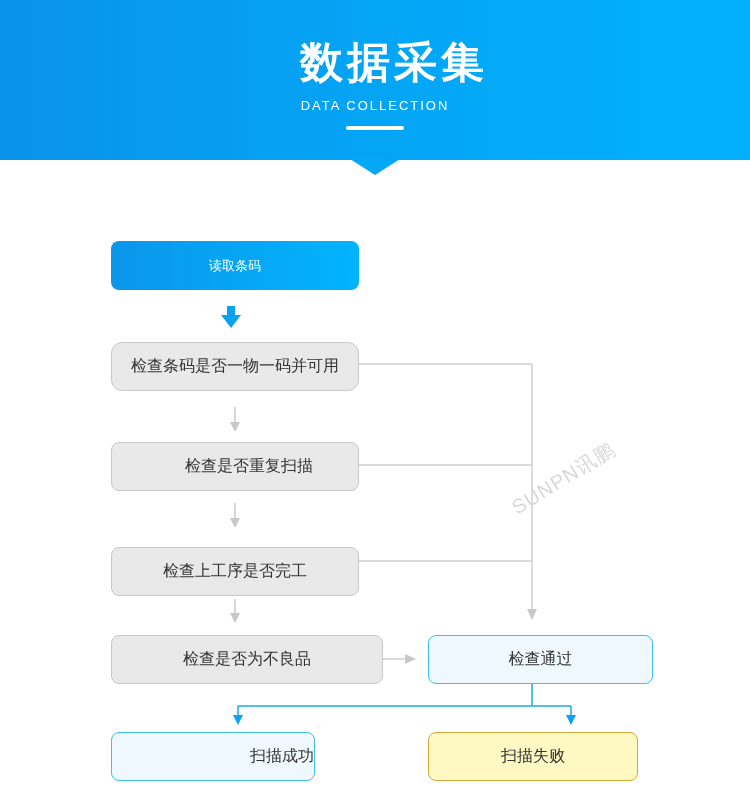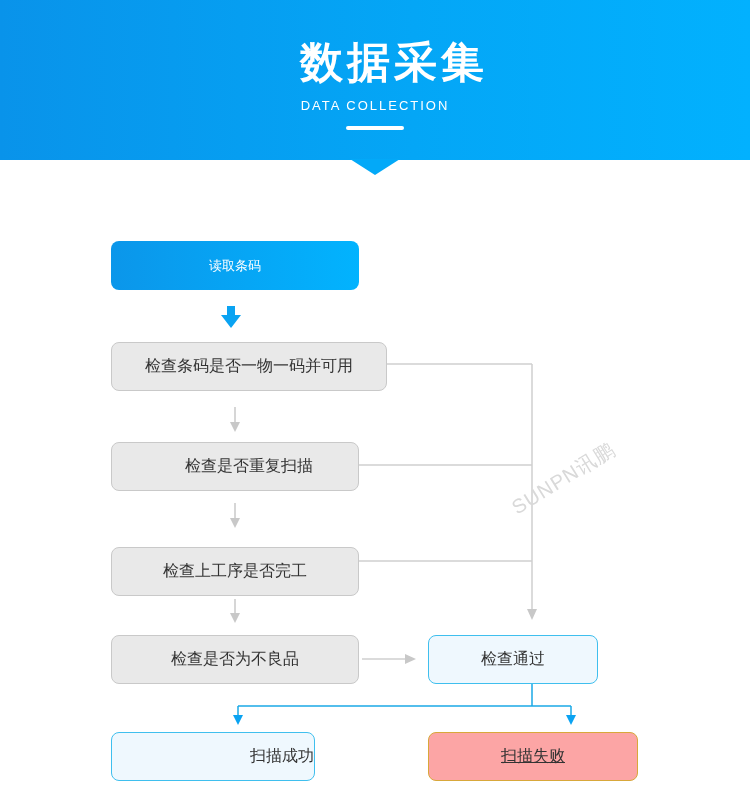--- a/index.html
+++ b/index.html
@@ -14,21 +14,21 @@
            font-size:43px; font-weight:bold; letter-spacing:4px;padding-left:19px; }
   .subtitle { position:absolute; left:0; width:750px; top:98px; text-align:center; color:#fff;
               font-size:13px; letter-spacing:2px; font-family:"Liberation Sans",sans-serif; }
   .title-bar { position:absolute; left:346px; top:126px; width:58px; height:4px; background:#fff; border-radius:2px; }
 
   .box { position:absolute; box-sizing:border-box; border-radius:8px; display:flex;
          align-items:center; justify-content:center; font-size:16px; color:#333; }
   .box.primary { background:linear-gradient(90deg,#0b96ea,#02b3fe); color:#fff; border:none; font-size:13px; }
   .box.gray { background:#e9e9e9; border:1px solid #c9c9c9; }
   .box.light { background:#eff8fe; border:1px solid #3fbfee; }
-  .box.yellow { background:#fca5a5; border:1px solid #d8a83a;text-decoration:underline; }
+  .box.yellow { background:#fef9c3; border:1px solid #d8a83a; }
 
   svg.lines { position:absolute; left:0; top:0; }
   .watermark { position:absolute; left:505px; top:465px; transform:rotate(-32deg);
                color:#d9d9d9; font-size:20px; font-family:"Liberation Sans",sans-serif; letter-spacing:1px; }
 </style>
 </head>
 <body>
 
 <div class="header"></div>
 <div class="notch"></div>
@@ -71,34 +71,34 @@
   <polygon points="233,715 243,715 238,725" fill="#0aa3f2"></polygon>
   <polygon points="566,715 576,715 571,725" fill="#0aa3f2"></polygon>
 </svg>
 
 <div class="watermark">SUNPN讯鹏</div>
 
 <div class="box primary" style="left:111px;top:241px;width:248px;height:49px;">
   <span>读取条码</span>
 </div>
 
-<div class="box gray" style="left:111px;top:342px;width:276px;height:49px;">
+<div class="box gray" style="left:111px;top:342px;width:248px;height:49px;border-radius:11px;">
   <span>检查条码是否一物一码并可用</span>
 </div>
 <div class="box gray" style="left:111px;top:442px;width:248px;height:49px;padding-left:28px;">
   <span>检查是否重复扫描</span>
 </div>
 <div class="box gray" style="left:111px;top:538px;width:248px;height:49px;margin-top:9px;">
   <span>检查上工序是否完工</span>
 </div>
-<div class="box gray" style="left:111px;top:635px;width:248px;height:49px;">
+<div class="box gray" style="left:111px;top:635px;width:272px;height:49px;">
   <span>检查是否为不良品</span>
 </div>
 
-<div class="box light" style="left:428px;top:635px;width:170px;height:49px;">
+<div class="box light" style="left:428px;top:635px;width:225px;height:49px;">
   <span>检查通过</span>
 </div>
 
 <div class="box light" style="left:111px;top:732px;width:204px;height:49px;justify-content:flex-end;">
   <span>扫描成功</span>
 </div>
 <div class="box yellow" style="left:428px;top:732px;width:210px;height:49px;">
   <span>扫描失败</span>
 </div>
 

